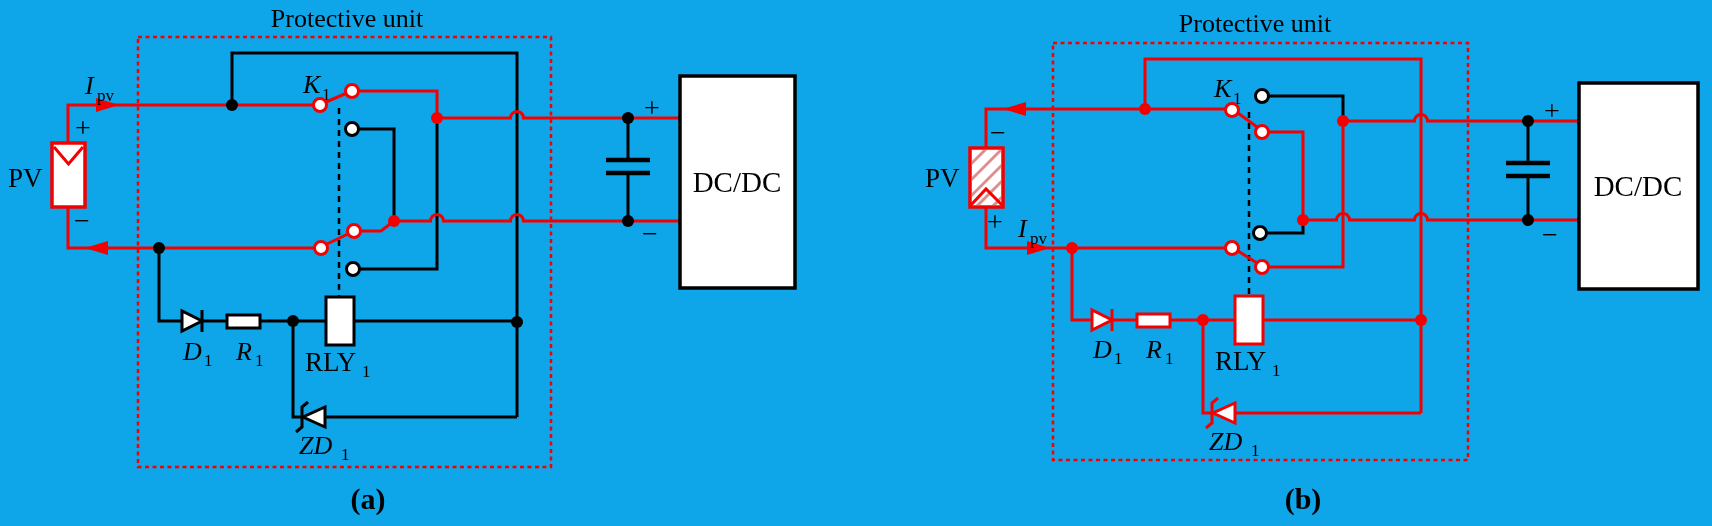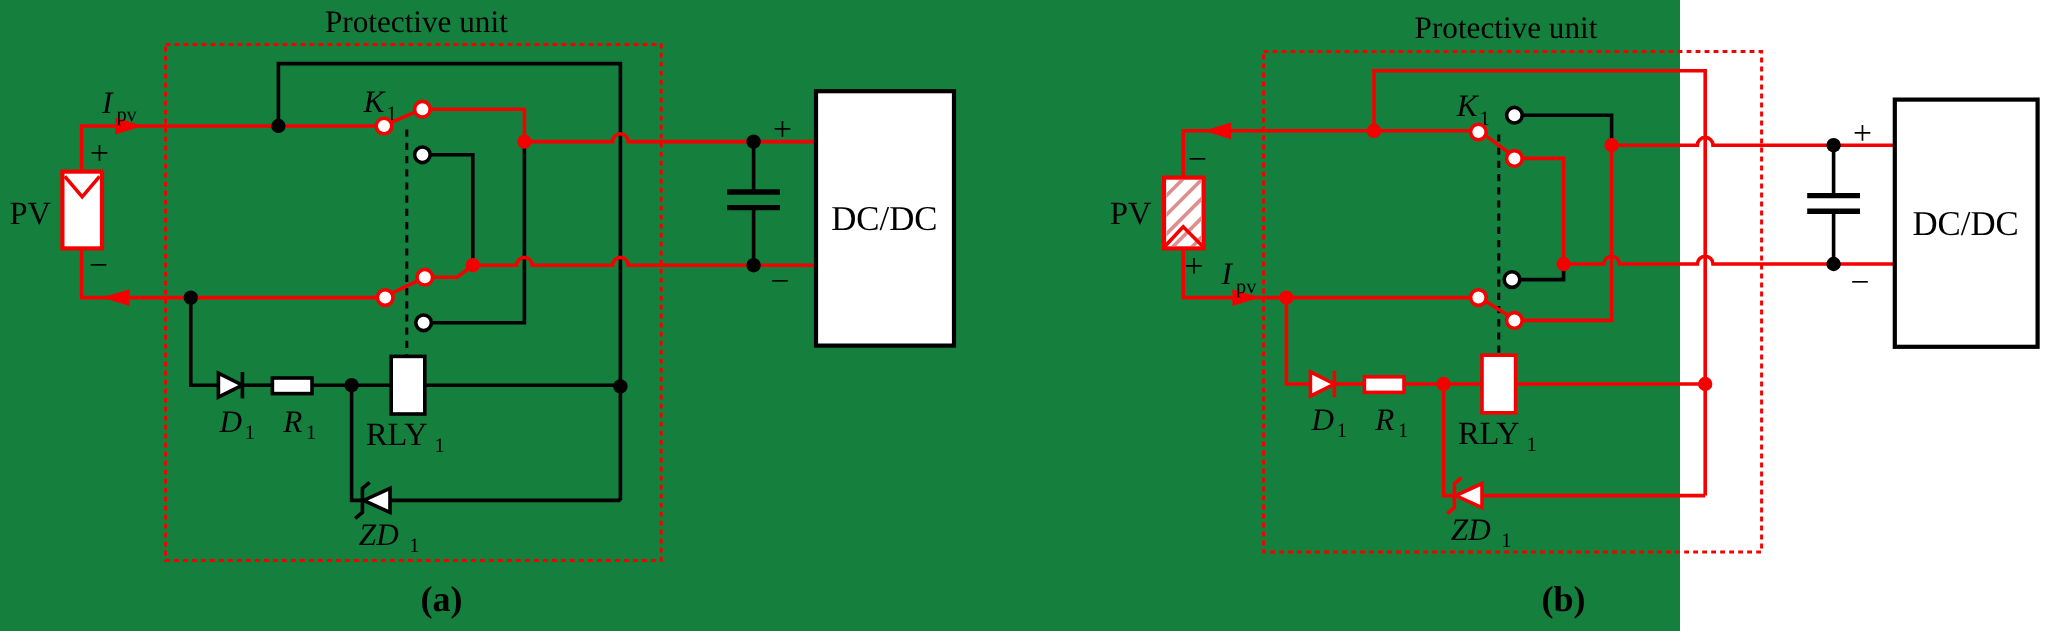--- a/index.html
+++ b/index.html
@@ -1,16 +1,16 @@
 <!DOCTYPE html>
 <html><head>
 <meta charset="utf-8">
 <style>
   html,body{margin:0;padding:0;background:#ffffff;}
-  .stage{width:1400px;height:526px;position:relative;background:#15803d;}
+  .stage{width:1712px;height:526px;position:relative;background:#0ea5e9;}
   svg{display:block;}
   text{font-family:"Liberation Serif","DejaVu Serif",serif;fill:#000;}
   .t-title{font-size:26px;}
   .t-lbl{font-size:27px;}
   .t-it{font-size:26px;font-style:italic;}
   .t-sub{font-size:17px;}
   .t-sign{font-size:28px;}
   .t-cap{font-size:30px;font-weight:bold;}
   .t-conv{font-size:29px;}
   .mid{text-anchor:middle;}

